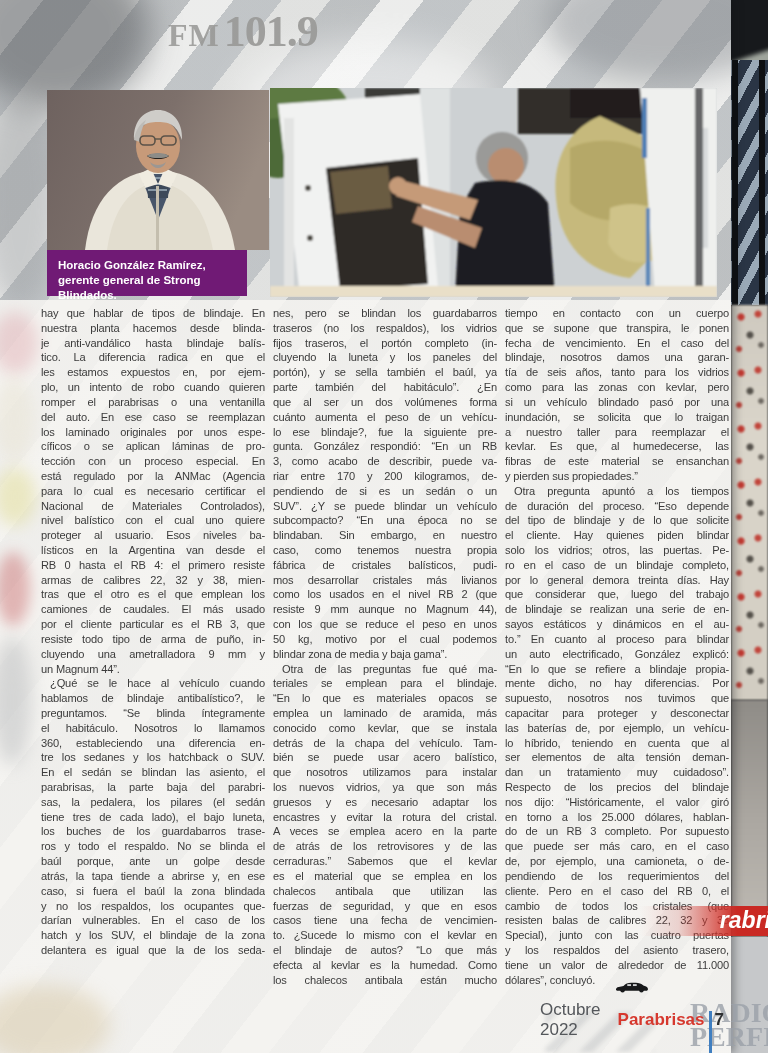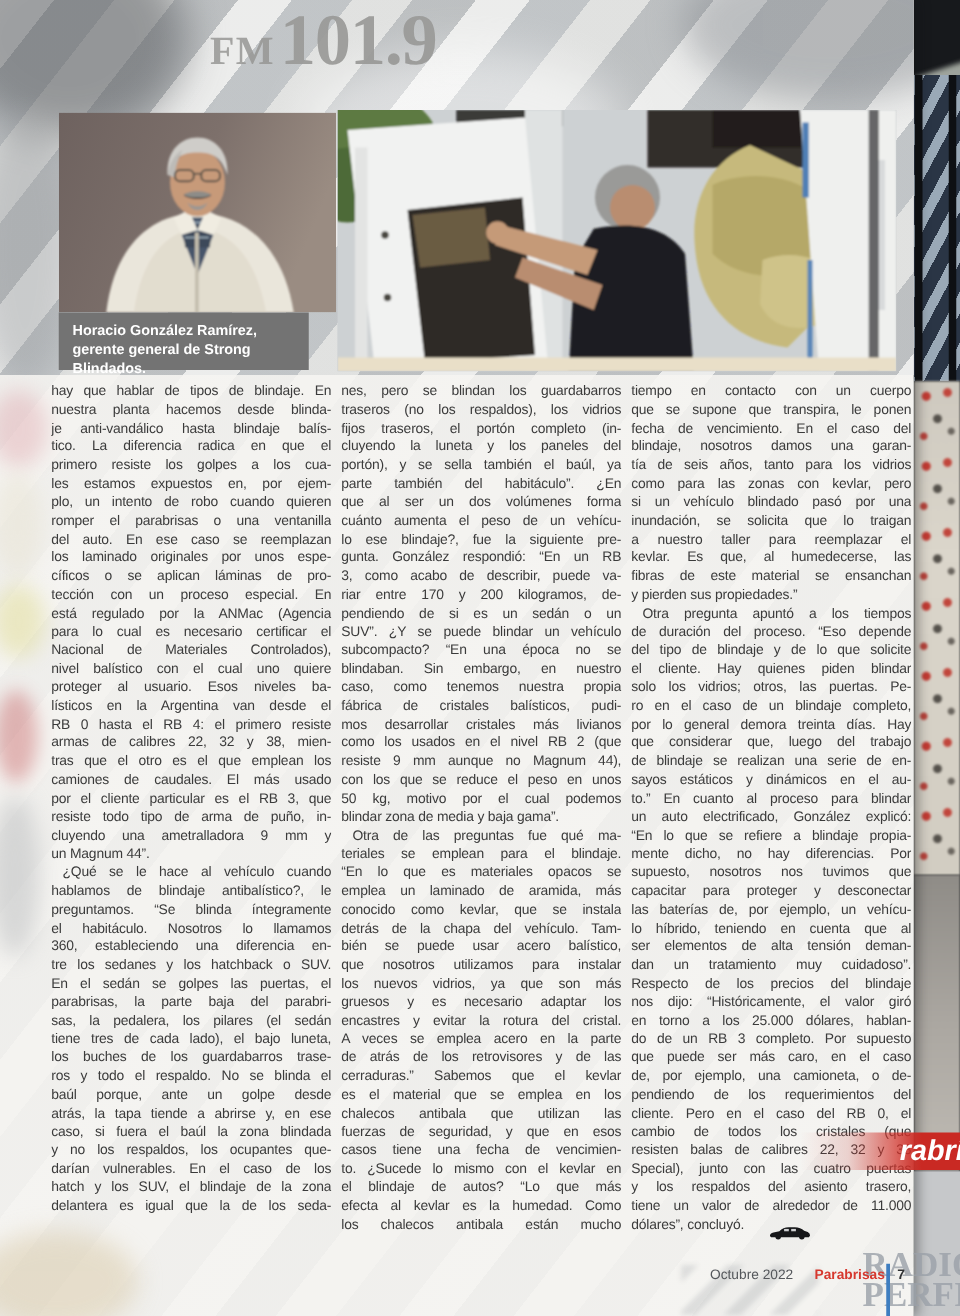--- a/index.html
+++ b/index.html
@@ -53,25 +53,25 @@
   .mb4{left:-4px;top:552px;width:34px;height:74px;background:#c4585a;opacity:.4;filter:blur(7px);}
   .mb5{left:-8px;top:636px;width:40px;height:130px;background:#b9bbbd;opacity:.5;filter:blur(9px);}
   .mb6{left:-20px;top:985px;width:130px;height:80px;background:#dccfb2;opacity:.6;filter:blur(10px);}
   .mb7{left:545px;top:1012px;width:110px;height:40px;border-radius:0;opacity:.45;filter:blur(2px);
        background:repeating-linear-gradient(135deg,rgba(150,155,160,.55) 0 10px,rgba(0,0,0,0) 10px 26px);}
 
   
   .fmlogo{position:absolute;left:168px;top:2px;display:flex;align-items:baseline;
           font-family:"Liberation Serif","DejaVu Serif",serif;color:#9d9d9b;}
   .fmlogo .fm{font-size:32px;font-weight:700;letter-spacing:1px;margin-right:4px;}
-  .fmlogo .freq{font-size:58px;font-weight:700;letter-spacing:-1px;line-height:60px;}
+  .fmlogo .freq{font-size:44px;font-weight:700;letter-spacing:-1px;line-height:60px;}
 
   
   .portrait{position:absolute;left:47px;top:90px;width:222px;height:160px;overflow:hidden;}
-  .caption{position:absolute;left:47px;top:250px;width:200px;height:46px;background:#737373;
+  .caption{position:absolute;left:47px;top:250px;width:200px;height:46px;background:#701a75;
            box-sizing:border-box;padding:8px 11px;color:#fff;font-weight:700;font-size:11.5px;line-height:15px;}
 
   
   .carphoto{position:absolute;left:270px;top:88px;width:447px;height:209px;overflow:hidden;background:#c9cdd0;}
 
   
   .columns{position:absolute;left:41px;top:306px;display:flex;gap:8px;}
   .col{width:224px;}
   .t-line{height:14.82px;line-height:14.82px;font-size:11.1px;letter-spacing:-0.15px;color:#3b3b3b;
           text-align:justify;text-align-last:justify;overflow:hidden;}
@@ -88,21 +88,21 @@
   .redband .frag{position:absolute;right:-3px;top:1px;color:#fff;font-weight:700;font-style:italic;
                  font-size:23px;letter-spacing:0;}
 
   
   .watermark{position:absolute;left:690px;top:1001px;width:78px;height:52px;overflow:hidden;z-index:5;
              font-family:"Liberation Serif","DejaVu Serif",serif;font-weight:700;font-size:28px;
              line-height:24px;color:#9ba1a9;opacity:.8;white-space:nowrap;}
 
   
   .footer{position:absolute;left:540px;top:1012px;width:184px;height:16px;display:flex;z-index:7;
-          justify-content:flex-end;align-items:center;font-size:11px;}
+          justify-content:flex-end;align-items:center;font-size:17px;}
   .footer .date{color:#54575b;}
   .footer .mag{color:#d6382e;font-weight:700;margin-left:17px;}
   .footer .pg{color:#2e3032;font-weight:700;margin-left:10px;}
   .blueline{position:absolute;left:709px;top:1011px;width:2.5px;height:42px;background:#3f7ec0;z-index:8;}
 </style>
 </head>
 <body>
 
 <div class="stage">
 
@@ -213,21 +213,20 @@
         </g>
       </svg>
     </div>
 
     <div class="columns">
       <div class="col">
           <div class="t-line">hay que hablar de tipos de blindaje. En</div>
           <div class="t-line">nuestra planta hacemos desde blinda-</div>
           <div class="t-line">je anti-vandálico hasta blindaje balís-</div>
           <div class="t-line">tico. La diferencia radica en que el</div>
-          <div class="t-line">primero resiste los golpes a los cua-</div>
           <div class="t-line">les estamos expuestos en, por ejem-</div>
           <div class="t-line">plo, un intento de robo cuando quieren</div>
           <div class="t-line">romper el parabrisas o una ventanilla</div>
           <div class="t-line">del auto. En ese caso se reemplazan</div>
           <div class="t-line">los laminado originales por unos espe-</div>
           <div class="t-line">cíficos o se aplican láminas de pro-</div>
           <div class="t-line">tección con un proceso especial. En</div>
           <div class="t-line">está regulado por la ANMac (Agencia</div>
           <div class="t-line">para lo cual es necesario certificar el</div>
           <div class="t-line">Nacional de Materiales Controlados),</div>
@@ -241,21 +240,21 @@
           <div class="t-line">por el cliente particular es el RB 3, que</div>
           <div class="t-line">resiste todo tipo de arma de puño, in-</div>
           <div class="t-line">cluyendo una ametralladora 9 mm y</div>
           <div class="t-line p-end">un Magnum 44”.</div>
           <div class="t-line p-start">¿Qué se le hace al vehículo cuando</div>
           <div class="t-line">hablamos de blindaje antibalístico?, le</div>
           <div class="t-line">preguntamos. “Se blinda íntegramente</div>
           <div class="t-line">el habitáculo. Nosotros lo llamamos</div>
           <div class="t-line">360, estableciendo una diferencia en-</div>
           <div class="t-line">tre los sedanes y los hatchback o SUV.</div>
-          <div class="t-line">En el sedán se golpes las puertas, el</div>
+          <div class="t-line">En el sedán se blindan las asiento, el</div>
           <div class="t-line">parabrisas, la parte baja del parabri-</div>
           <div class="t-line">sas, la pedalera, los pilares (el sedán</div>
           <div class="t-line">tiene tres de cada lado), el bajo luneta,</div>
           <div class="t-line">los buches de los guardabarros trase-</div>
           <div class="t-line">ros y todo el respaldo. No se blinda el</div>
           <div class="t-line">baúl porque, ante un golpe desde</div>
           <div class="t-line">atrás, la tapa tiende a abrirse y, en ese</div>
           <div class="t-line">caso, si fuera el baúl la zona blindada</div>
           <div class="t-line">y no los respaldos, los ocupantes que-</div>
           <div class="t-line">darían vulnerables. En el caso de los</div>

